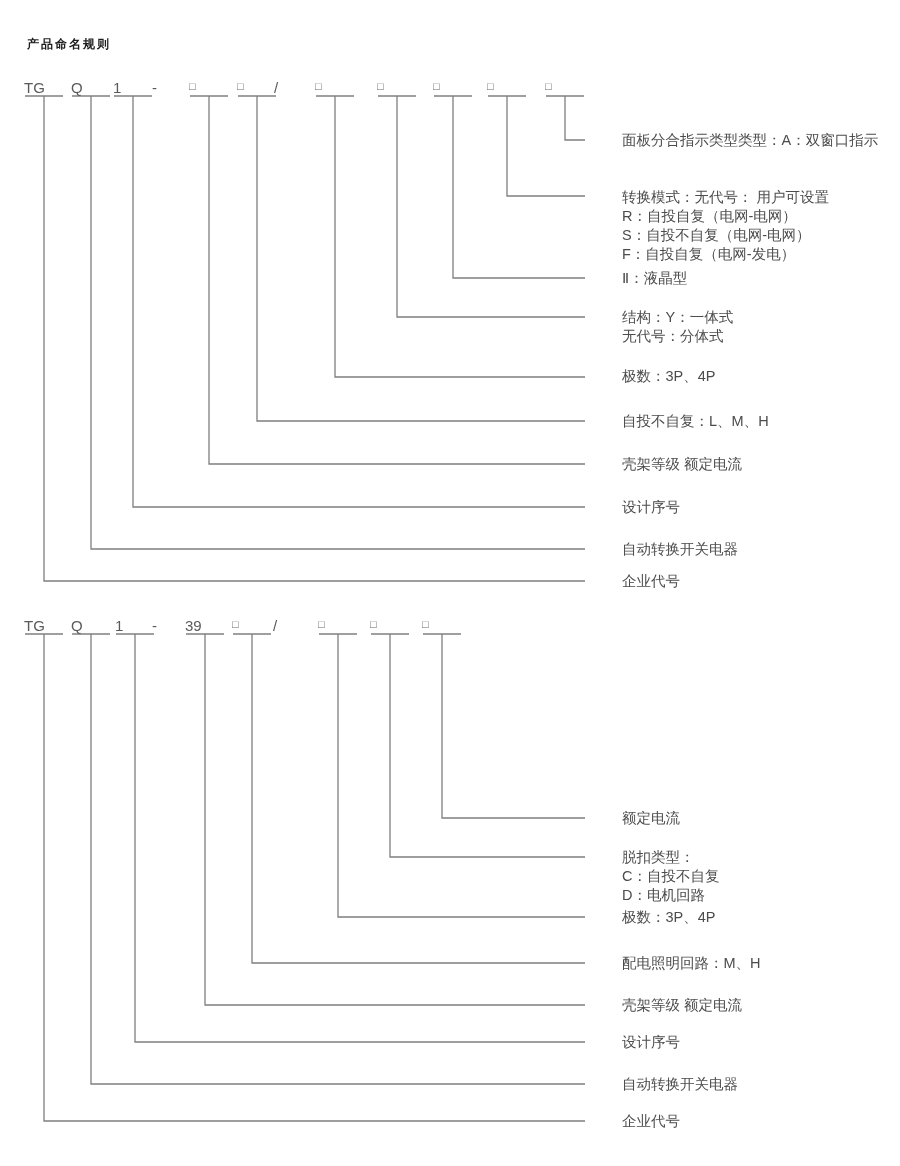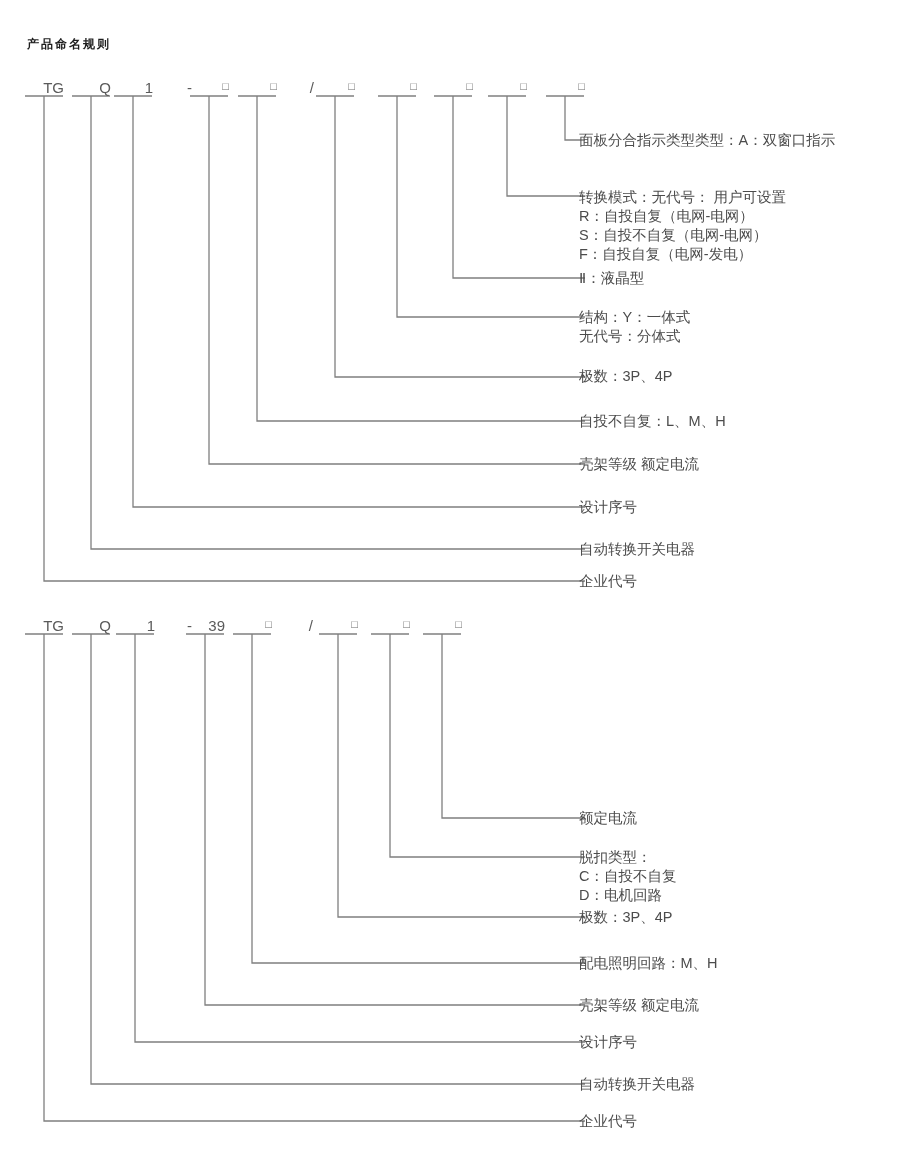--- a/index.html
+++ b/index.html
@@ -15,25 +15,25 @@
   }
   .page-title{
     position:absolute;left:27px;top:36px;
     font-size:12px;font-weight:bold;letter-spacing:2px;
     color:var(--title-black);
   }
   svg.lines{position:absolute;left:0;top:0;}
   svg.lines path{fill:none;stroke:var(--line-gray);stroke-width:1.3px;}
   .tok{
     position:absolute;width:40px;height:17px;line-height:17px;
-    text-align:right;font-size:15px;color:#5a5a5a;
+    text-align:left;font-size:15px;color:#5a5a5a;
   }
   .tok.box{font-size:11px;line-height:19px;color:#6a6a6a;}
   .label{
-    position:absolute;left:579px;
+    position:absolute;left:622px;
     font-size:14.5px;line-height:19px;color:var(--text-gray);
     white-space:nowrap;
   }
   .label .ind32{}
   .label .ind45{}
 </style>
 </head>
 <body>
 
 <div class="page-title">产品命名规则</div>

